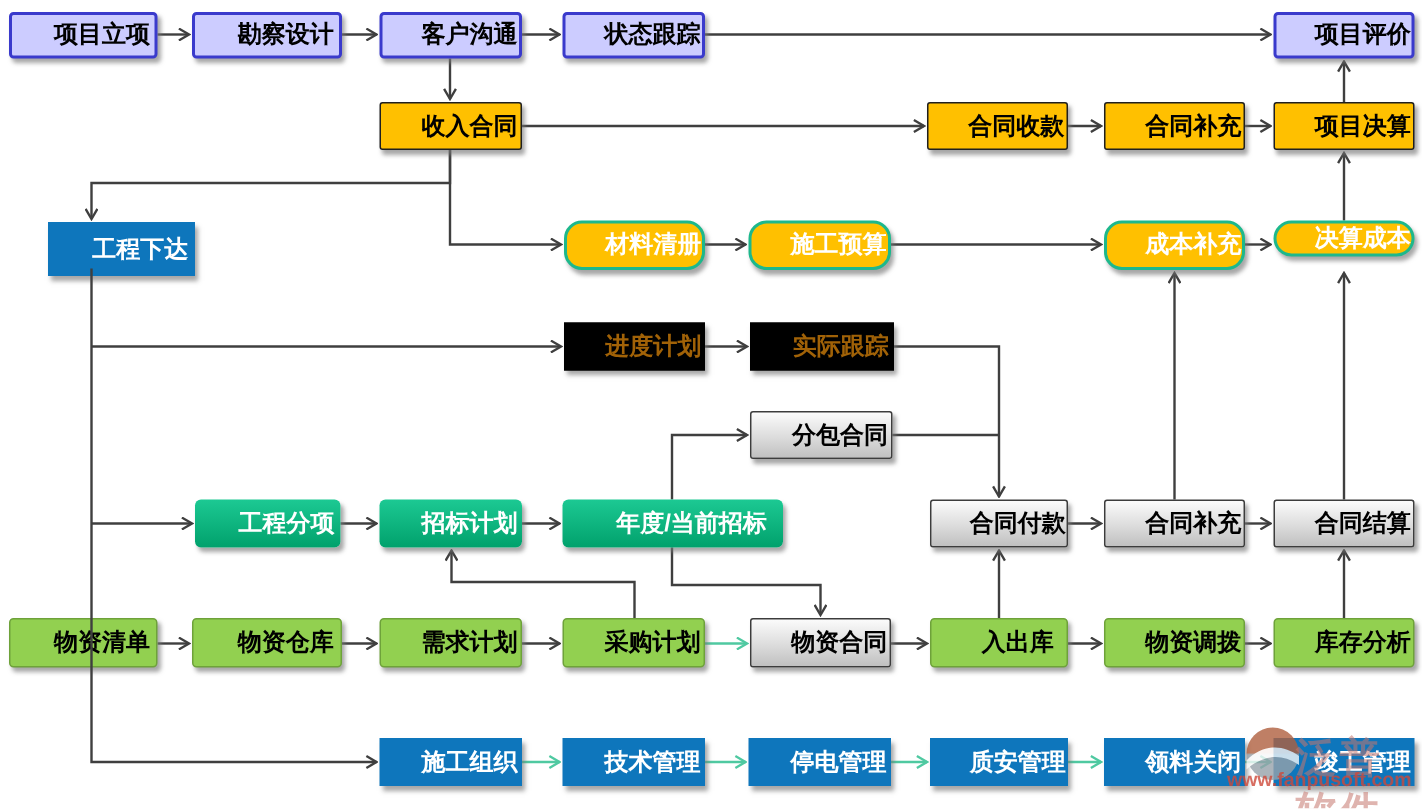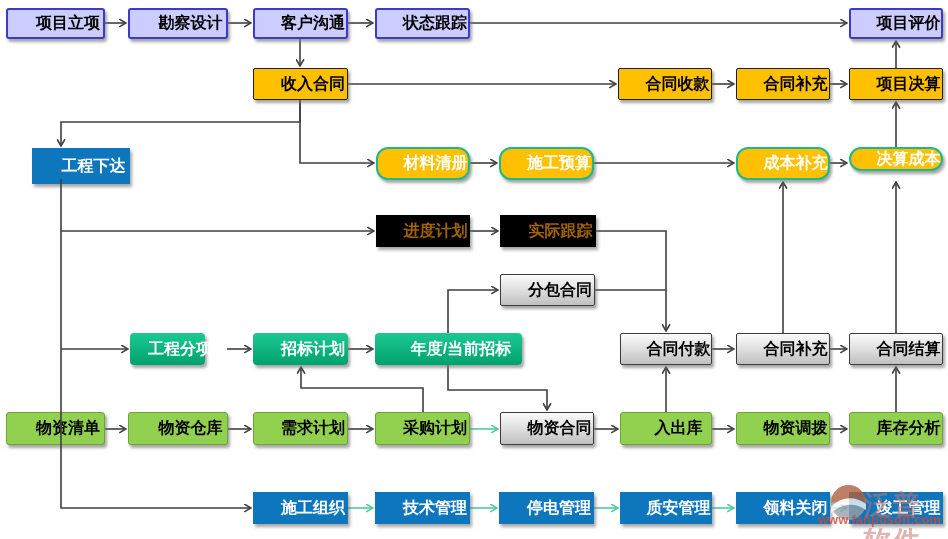--- a/index.html
+++ b/index.html
@@ -134,21 +134,21 @@
       </div>
       <div class="node s-black" style="left: 376px; top: 215px; width: 94px; height: 32px;">
         <span>进度计划</span>
       </div>
       <div class="node s-black" style="left: 500px; top: 215px; width: 96px; height: 32px;">
         <span>实际跟踪</span>
       </div>
       <div class="node s-gray" style="left: 500px; top: 274px; width: 95px; height: 32px;">
         <span>分包合同</span>
       </div>
-      <div class="node s-emerald" style="left: 130px; top: 333px; width: 75px; height: 32px;">
+      <div class="node s-emerald" style="left: 130px; top: 333px; width: 97px; height: 32px;">
         <span>工程分项</span>
       </div>
       <div class="node s-emerald" style="left: 253px; top: 333px; width: 95px; height: 32px;">
         <span>招标计划</span>
       </div>
       <div class="node s-emerald" style="left: 375px; top: 333px; width: 147px; height: 32px;">
         <span>年度/当前招标</span>
       </div>
       <div class="node s-gray" style="left: 620px; top: 333px; width: 92px; height: 32px;">
         <span>合同付款</span>

